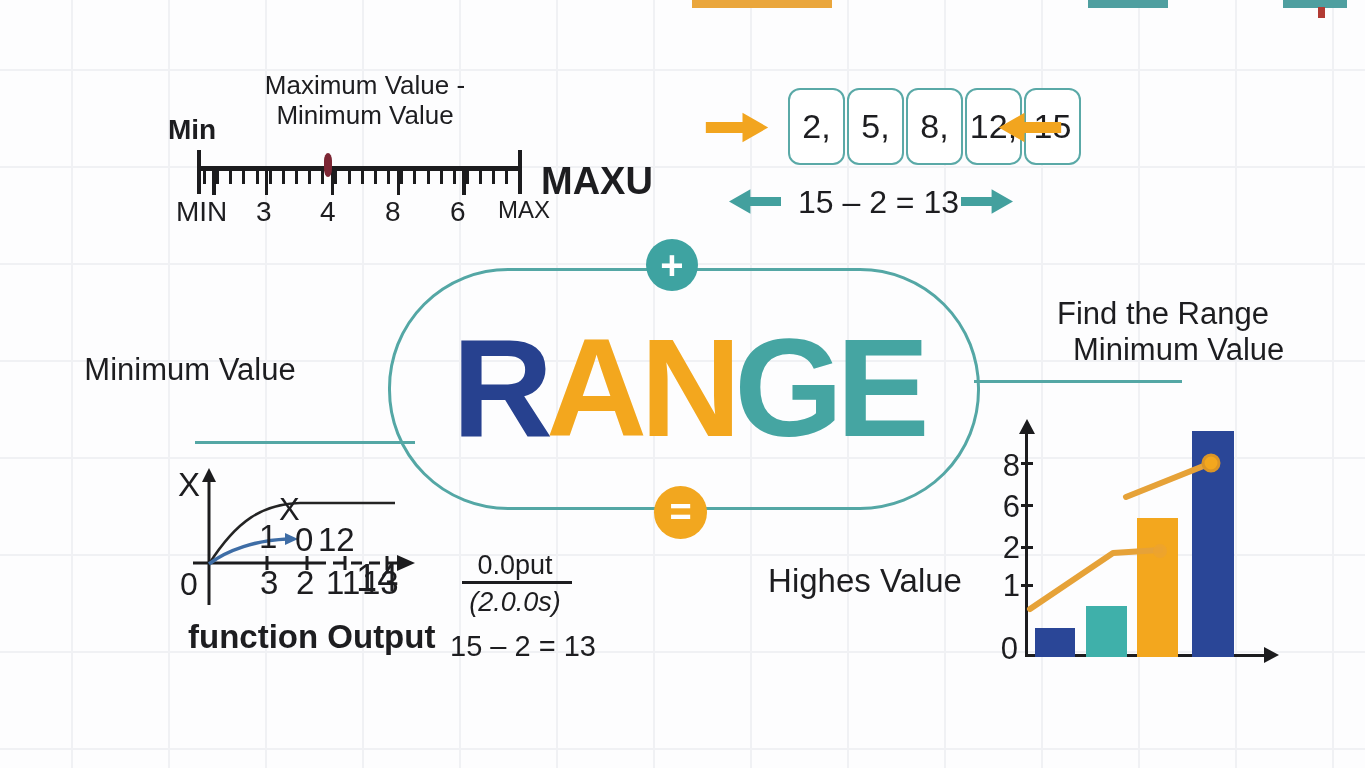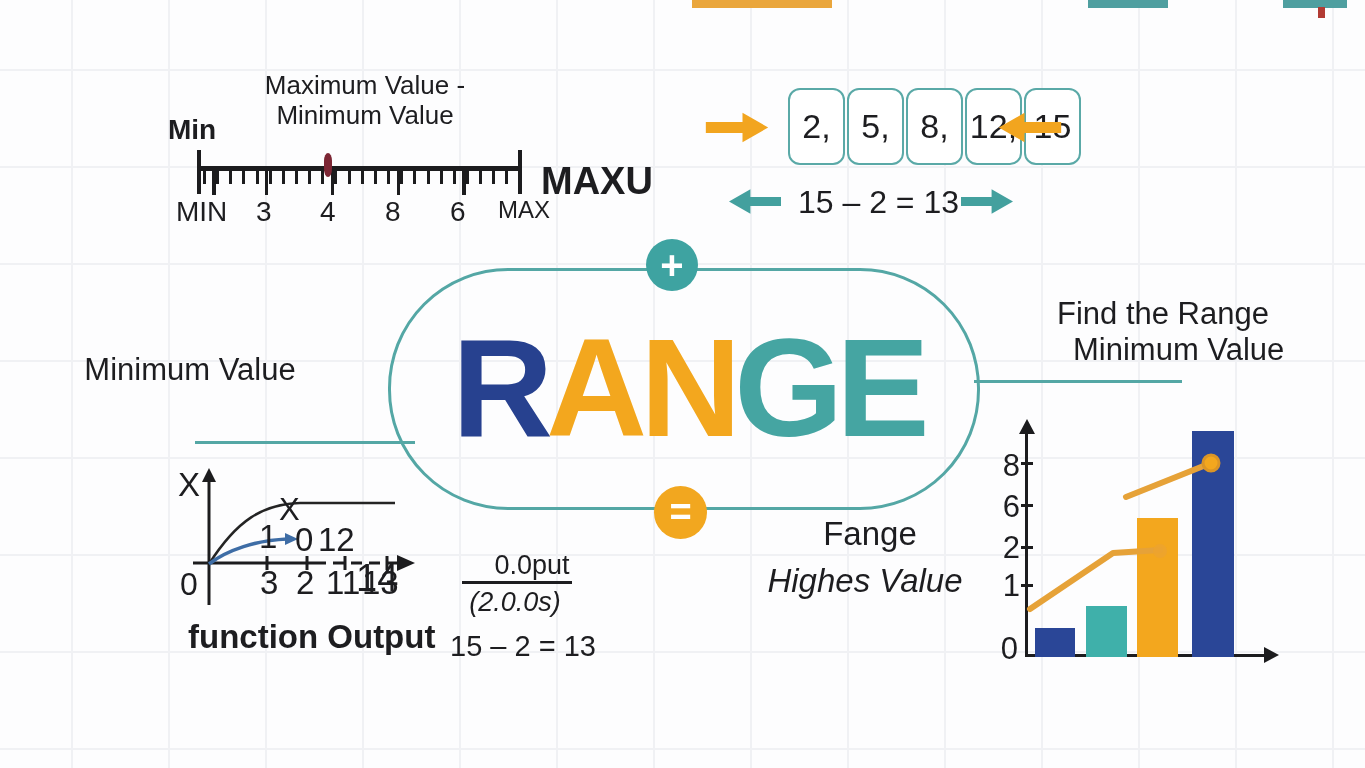--- a/index.html
+++ b/index.html
@@ -139,27 +139,26 @@
   <span class="abs txt" style="left:295px;top:521px;font-size:33px;">0</span>
   <span class="abs txt" style="left:318px;top:521px;font-size:33px;">12</span>
   <span class="abs txt" style="left:356px;top:509px;font-size:38px;margin-top:48px;">14</span>
   <span class="abs txt" style="left:260px;top:564px;font-size:33px;">3</span>
   <span class="abs txt" style="left:296px;top:564px;font-size:33px;">2</span>
   <span class="abs txt" style="left:326px;top:564px;font-size:33px;">11</span>
   <span class="abs txt" style="left:362px;top:564px;font-size:33px;">13</span>
   <span class="abs txt" style="left:180px;top:566px;font-size:32px;">0</span>
   <div class="abs txt" style="left:188px;top:618px;font-size:33px;font-weight:bold;text-align:right;">function Output</div>
 
-  <div class="abs txt center" style="left:472px;top:550px;width:120px;font-size:27px;">0.0put</div>
+  <div class="abs txt center" style="left:455px;top:550px;width:120px;font-size:27px;">0.0put</div>
   <div class="abs" style="left:462px;top:581px;width:110px;height:3px;background:#1d1d20;"></div>
   <div class="abs txt center" style="left:452px;top:587px;width:126px;font-size:27px;font-style:italic;">(2.0.0s)</div>
   <div class="abs txt" style="left:450px;top:630px;font-size:29px;">15 – 2 = 13</div>
 
-  <div class="abs txt center" style="left:780px;top:515px;width:180px;font-size:33px;">Fange</div>
-  <div class="abs txt center" style="left:740px;top:562px;width:250px;font-size:33px;font-style:italic;">Highes Value</div>
+  <div class="abs txt center" style="left:740px;top:562px;width:250px;font-size:33px;">Highes Value</div>
 
   <div class="abs tri-up" style="left:1019px;top:419px;"></div>
   <div class="abs axis" style="left:1025px;top:431px;width:3px;height:226px;"></div>
   <div class="abs axis" style="left:1025px;top:654px;width:242px;height:3px;"></div>
   <div class="abs tri-right" style="left:1264px;top:647px;"></div>
 
   <span class="abs ytick" style="left:996px;top:448px;">8</span>
   <span class="abs ytick" style="left:996px;top:489px;">6</span>
   <span class="abs ytick" style="left:996px;top:530px;">2</span>
   <span class="abs ytick" style="left:996px;top:568px;">1</span>

